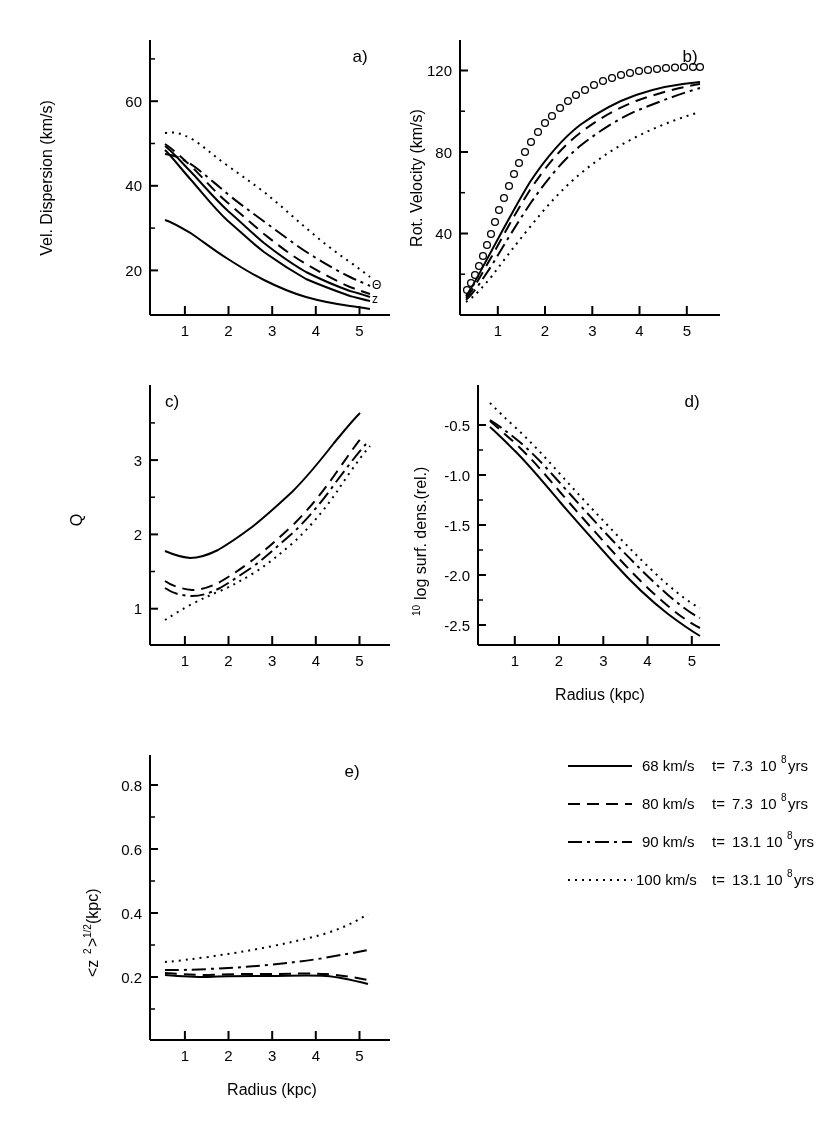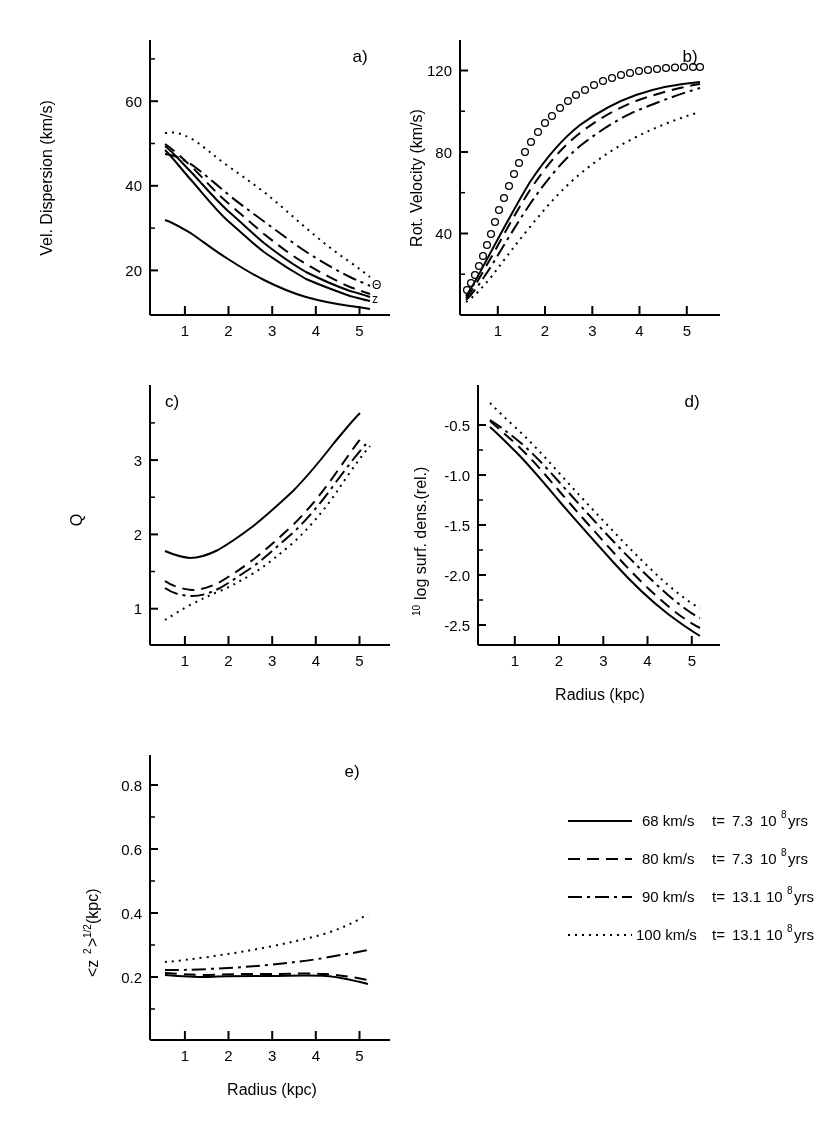--- a/index.html
+++ b/index.html
@@ -306,21 +306,21 @@
       <text class="panel-tag" x="352" y="52" text-anchor="middle">e)</text>
       <g fill="none" stroke="#000" stroke-width="2">
         <path d="M165,250 C178,251 192,252 208,252 C228,251 248,251 268,251 C288,251 308,250 326,251 C340,252 352,255 368,259"></path>
         <path stroke-dasharray="12,7" d="M165,248 C178,249 192,250 208,250 C228,249 248,249 268,249 C288,249 308,248 326,249 C340,250 352,252 368,255"></path>
         <path stroke-dasharray="14,5,3,5" d="M165,245 C178,245 192,245 208,244 C228,243 248,242 268,240 C288,238 306,236 324,233 C340,230 354,228 368,225"></path>
         <path stroke-dasharray="2,5" d="M165,237 C178,236 192,234 208,232 C228,229 248,226 268,222 C288,218 306,214 324,209 C340,204 354,198 368,189"></path>
       </g>
     </svg>
   </div>
 
-  <div class="panel" style="left:560px; top:803px;text-decoration:underline;">
+  <div class="panel" style="left:560px; top:748px;text-decoration:underline;">
     <svg width="257" height="180" viewBox="0 0 257 180">
 
       <g>
         <line x1="8" y1="18" x2="72" y2="18" stroke="#000" stroke-width="2"></line>
         <text class="legend-text" x="82" y="23">68 km/s</text>
         <text class="legend-text" x="152" y="23">t=</text>
         <text class="legend-text" x="172" y="23">7.3</text>
         <text class="legend-text" x="200" y="23">10</text>
         <text class="sup" x="221" y="15">8</text>
         <text class="legend-text" x="228" y="23">yrs</text>

